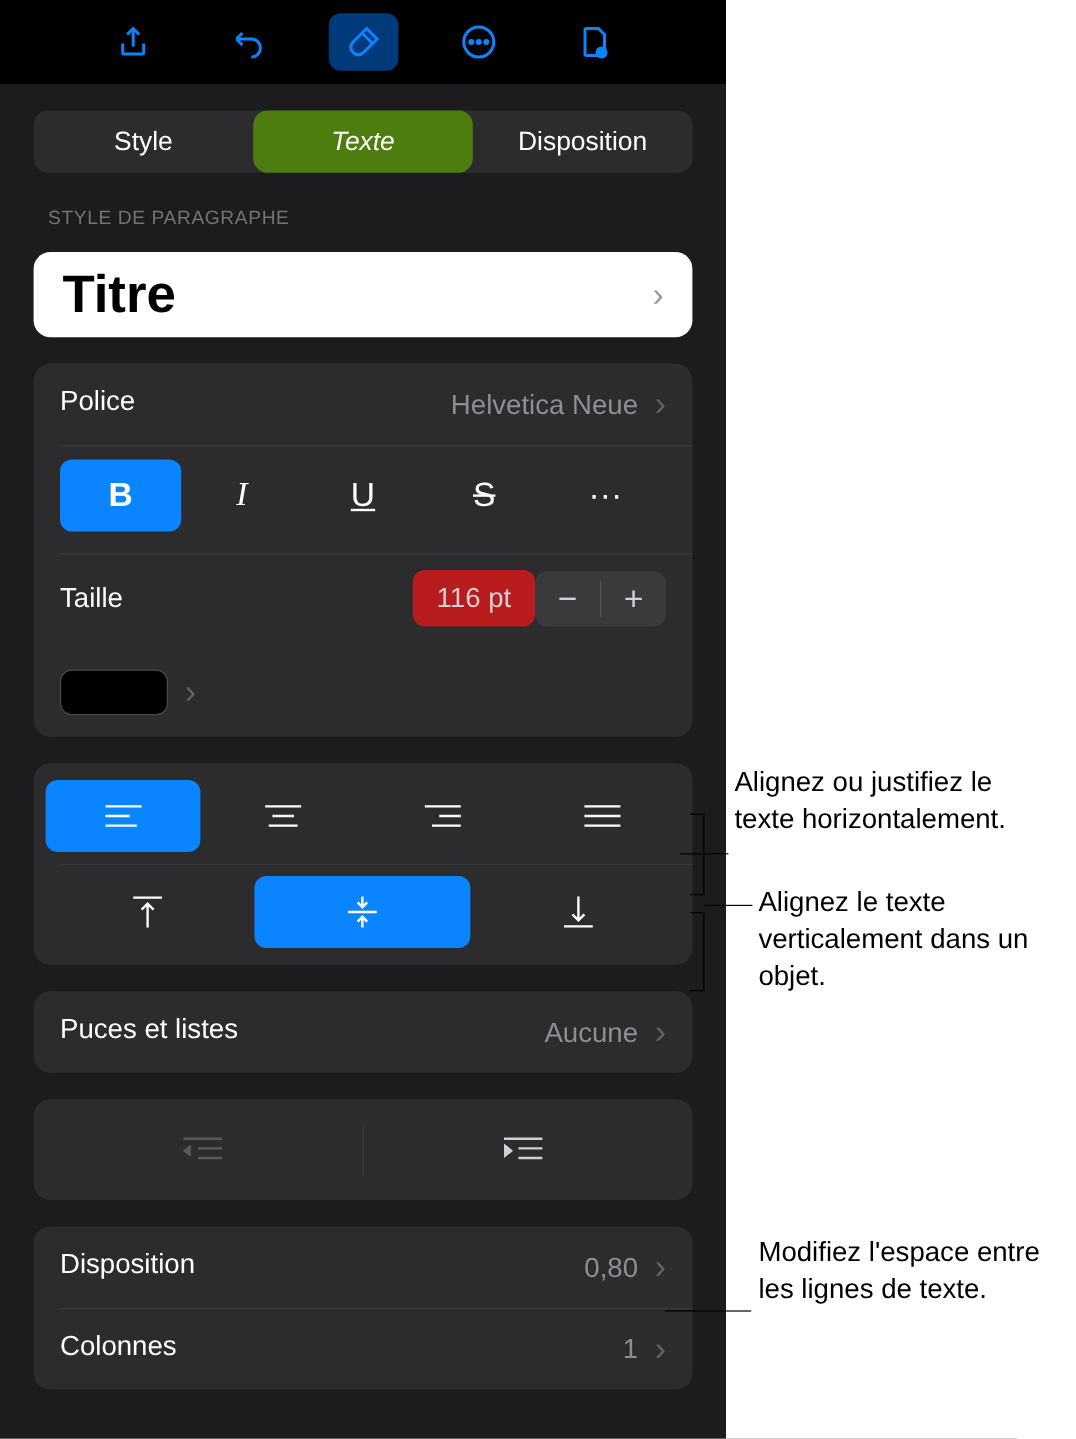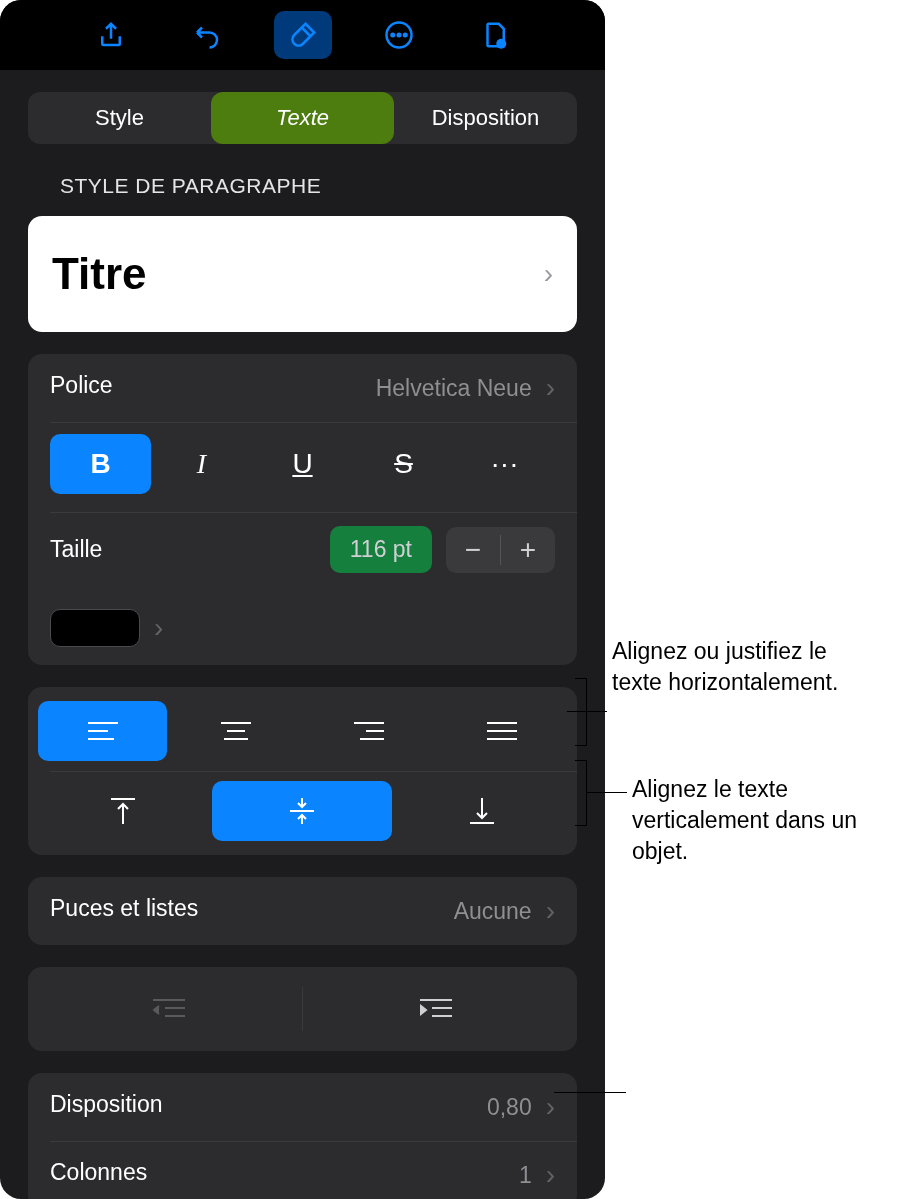--- a/index.html
+++ b/index.html
@@ -1,34 +1,34 @@
 <!DOCTYPE html>
 <html><head>
 <meta charset="utf-8">
 <style>
   * { box-sizing: border-box; margin: 0; padding: 0; }
   body { background: #fff; font-family: -apple-system, "Helvetica Neue", Arial, sans-serif; width: 897px; height: 1199px; position: relative; }
-  .panel { width: 605px; height: 1199px; background: #1c1c1e; color: #fff; position: relative; overflow: hidden; border-radius: 21px; }
+  .panel { width: 605px; height: 1199px; background: #1c1c1e; color: #fff; position: relative; overflow: hidden; }
   
   
   .toolbar { height: 70px; background: #000; display: flex; align-items: center; justify-content: center; gap: 38px; padding: 0 20px; }
   .toolbar .tbtn { width: 58px; height: 48px; display: flex; align-items: center; justify-content: center; border-radius: 10px; }
   .toolbar .tbtn.active { background: #003a7a; }
   .toolbar svg { width: 30px; height: 30px; stroke: #0a84ff; fill: none; stroke-width: 2; }
   
   
   .segwrap { padding: 22px 28px 0 28px; }
   .seg { background: #2c2c2e; border-radius: 12px; display: flex; height: 52px; }
   .seg .segbtn { flex: 1; display: flex; align-items: center; justify-content: center; font-size: 22px; color: #fff; border-radius: 12px; }
   .seg .segbtn.active { background: #4d7c0f; font-style: italic; }
   
-  .section-label { color: #e5e5e5; font-size: 21px; letter-spacing: 0.5px; padding: 30px 40px 10px 60px; text-transform: uppercase; }
-  
-  
-  .pstyle { margin: 8px 28px 0 28px; background: #fff; border-radius: 14px; height: 116px; display: flex; align-items: center; justify-content: space-between; padding: 0 24px; }
+  .section-label { color: #737373; font-size: 16px; letter-spacing: 0.5px; padding: 30px 40px 10px 40px; text-transform: uppercase; }
+  
+  
+  .pstyle { margin: 8px 28px 0 28px; background: #fff; border-radius: 14px; height: 71px; display: flex; align-items: center; justify-content: space-between; padding: 0 24px; }
   .pstyle .title { color: #000; font-size: 44px; font-weight: 800; }
   .chevron { color: #9a9a9f; font-size: 28px; }
   .chevron.dark { color: #636367; }
   
   
   .card { margin: 22px 28px 0 28px; background: #2c2c2e; border-radius: 14px; }
   .row { display: flex; align-items: flex-start; justify-content: space-between; padding: 18px 22px; font-size: 23px; color: #fff; position: relative; }
   .row + .row::before, .divider::before { content: ""; position: absolute; left: 22px; right: 0; top: 0; height: 1px; background: #3a3a3c; }
   .row .label { color: #fff; }
   .row .value { color: #8e8e93; display: flex; align-items: center; gap: 14px; }
@@ -36,24 +36,24 @@
   
   .fstyles { display: flex; gap: 0; padding: 12px 22px 18px 22px; position: relative; }
   .fstyles::before { content: ""; position: absolute; left: 22px; right: 0; top: 0; height: 1px; background: #3a3a3c; }
   .fbtn { flex: 1; height: 60px; display: flex; align-items: center; justify-content: center; font-size: 28px; color: #fff; border-radius: 10px; }
   .fbtn.active { background: #0a84ff; font-weight: 700; }
   .fbtn .italic { font-style: italic; font-family: Georgia, serif; }
   .fbtn .underline { text-decoration: underline; }
   .fbtn .strike { text-decoration: line-through; }
   
   
-  .sizerow { display: flex; align-items: center; padding: 14px 22px 18px 22px; gap: 14px; position: relative; }
+  .sizerow { display: flex; align-items: center; padding: 14px 22px 18px 22px; gap: 0; position: relative; }
   .sizerow::before { content: ""; position: absolute; left: 22px; right: 0; top: 0; height: 1px; background: #3a3a3c; }
   .sizerow .label { flex: 1; font-size: 23px; }
-  .sizeval { background: #15803d; border-radius: 10px; padding: 10px 20px; font-size: 23px; color: #d0d0d4; }
+  .sizeval { background: #b91c1c; border-radius: 10px; padding: 10px 20px; font-size: 23px; color: #d0d0d4; }
   .stepper { display: flex; background: #3a3a3c; border-radius: 10px; overflow: hidden; }
   .stepper .sbtn { width: 54px; height: 46px; display: flex; align-items: center; justify-content: center; color: #d0d0d4; font-size: 28px; }
   .stepper .vline { width: 1px; background: #555; margin: 8px 0; }
   
   
   .swatch { width: 90px; height: 38px; background: #000; border: 1px solid #4a4a4c; border-radius: 10px; }
   
   
   .alignrow { display: flex; padding: 14px 8px 10px 8px; gap: 0; }
   .albtn { flex: 1; height: 60px; display: flex; align-items: center; justify-content: center; border-radius: 10px; margin: 0 2px; }
@@ -251,20 +251,21 @@
 
 </div>
 
 <div class="bracket" style="top:678px; left:575px; height:68px;"></div>
 <div class="callout" style="top:636px; left:612px; width:250px;">
   <div class="line" style="top:75px; left:-45px; width:40px;"></div>
   <span>Alignez ou justifiez le texte horizontalement.</span>
 </div>
 
 <div class="bracket" style="top:760px; left:575px; height:66px;"></div>
-<div class="callout" style="top:774px; left:632px; width:260px;">
+<div class="callout" style="top:736px; left:632px; width:260px;">
   <div class="line" style="top:18px; left:-45px; width:40px;"></div>
   <span>Alignez le texte verticalement dans un objet.</span>
 </div>
 
 <div class="callout" style="top:1028px; left:632px; width:250px;">
   <div class="line" style="top:64px; left:-78px; width:72px;"></div>
+  <span>Modifiez l'espace entre les lignes de texte.</span>
 </div>
 
 </body></html>

